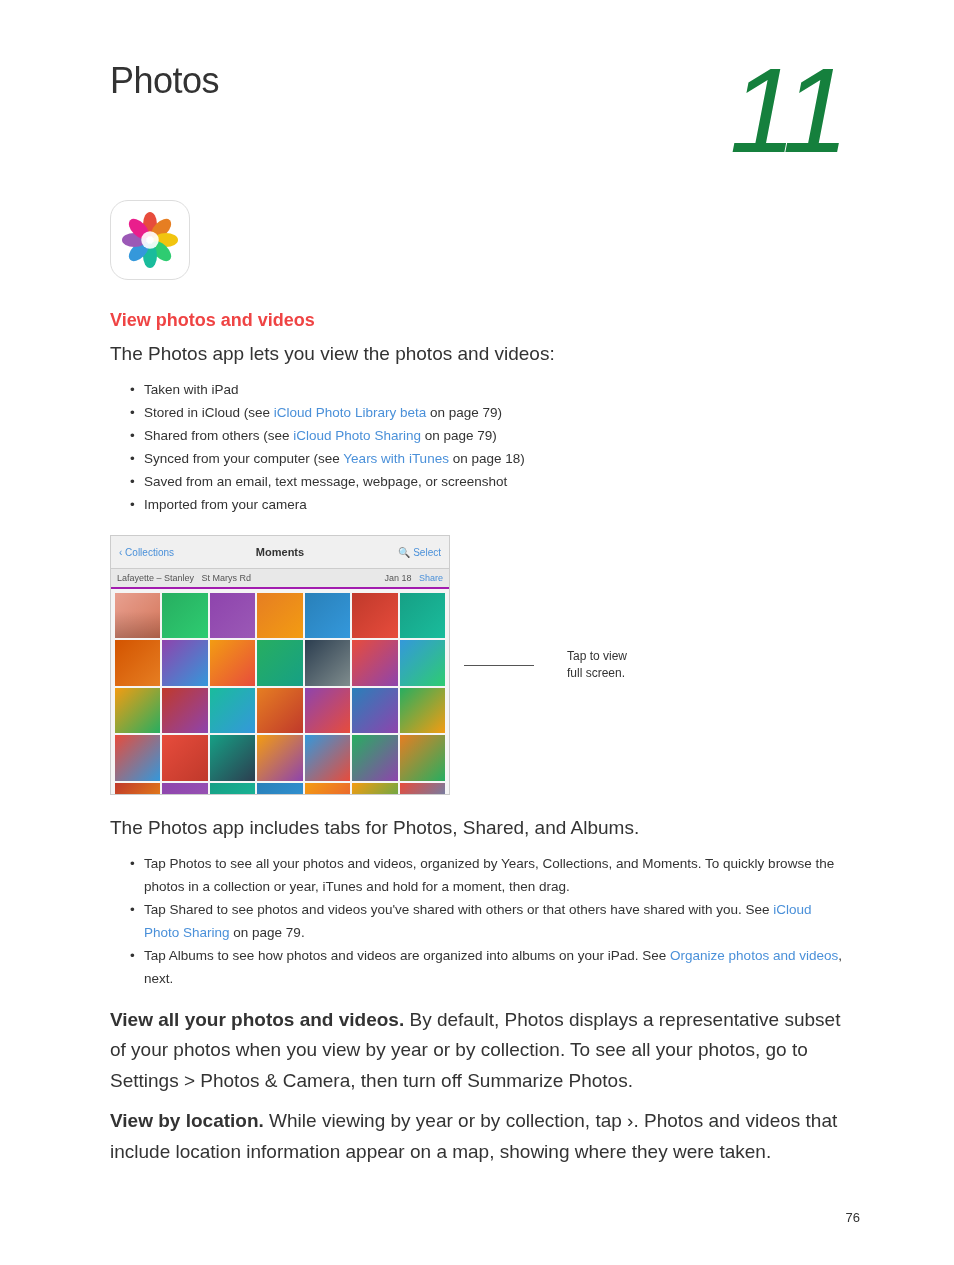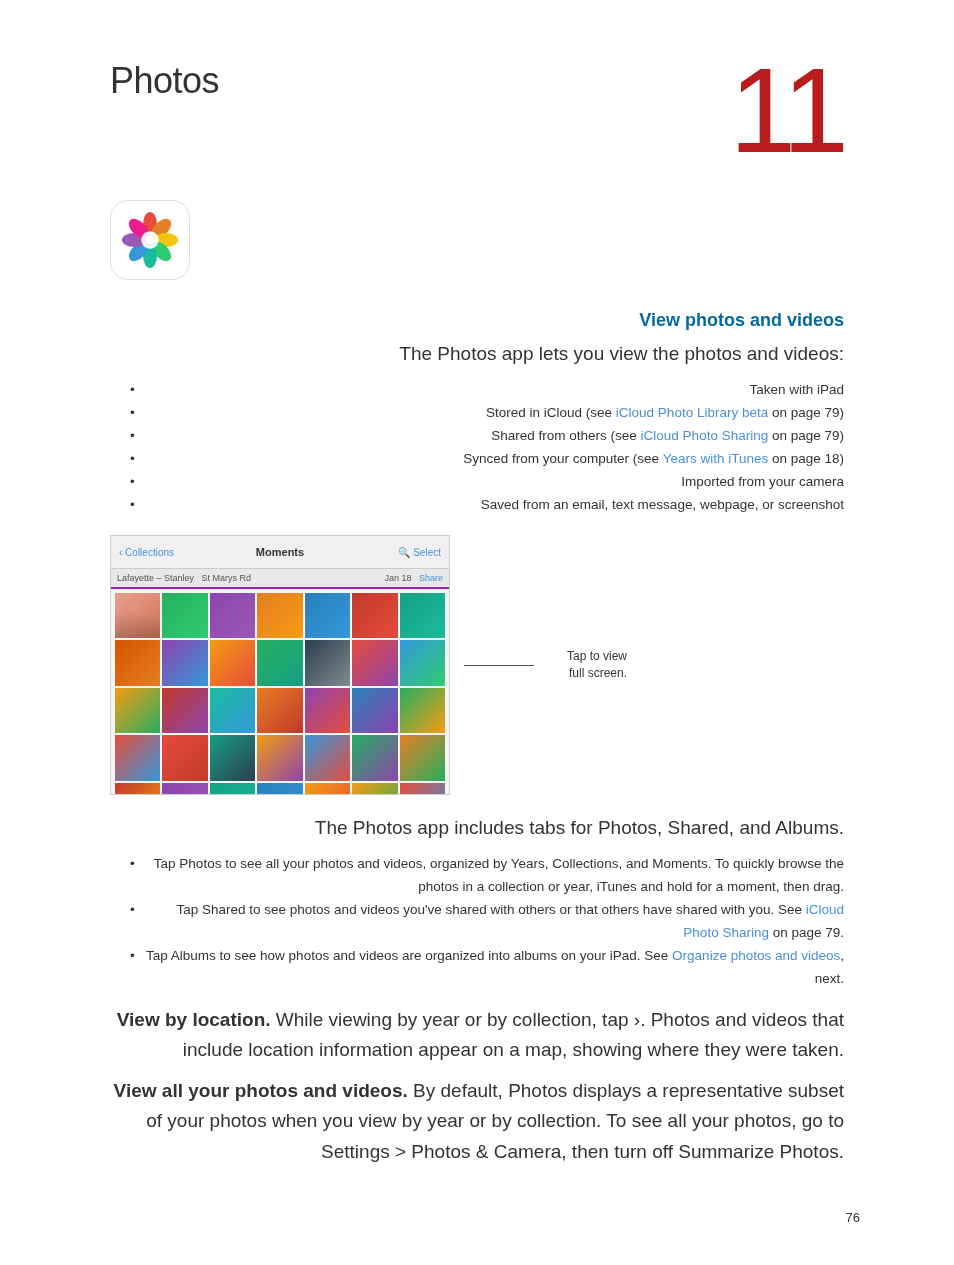--- a/index.html
+++ b/index.html
@@ -8,56 +8,56 @@
       font-family: -apple-system, "Helvetica Neue", Arial, sans-serif;
       font-size: 14px;
       color: #333;
       width: 954px;
       min-height: 1265px;
       position: relative;
     }
     .page {
       padding: 60px 110px 60px 110px;
       max-width: 954px;
-      text-align: right;
     }
     .header {
       display: flex;
       justify-content: space-between;
       align-items: flex-start;
       margin-bottom: 30px;
     }
     .chapter-title {
       font-size: 36px;
       font-weight: 300;
       color: #333;
       letter-spacing: -0.5px;
     }
     .chapter-number {
       font-size: 120px;
       font-weight: 200;
-      color: #b91c1c;
+      color: #15803d;
       line-height: 1;
       letter-spacing: -5px;
       margin-top: -10px;
+      font-style: italic;
     }
     .app-icon {
       width: 80px;
       height: 80px;
       border-radius: 18px;
       margin-bottom: 30px;
       overflow: hidden;
       display: flex;
       align-items: center;
       justify-content: center;
       background: white;
       border: 1px solid #ddd;
     }
     .section-heading {
-      color: #0369a1;
+      color: #ef4444;
       font-size: 18px;
       font-weight: 600;
       margin-bottom: 8px;
       margin-top: 10px;
     }
     .body-text {
       font-size: 19px;
       line-height: 1.6;
       color: #333;
       margin-bottom: 10px;
@@ -254,22 +254,22 @@
 
   <h2 class="section-heading">View photos and videos</h2>
 
   <p class="body-text">The Photos app lets you view the photos and videos:</p>
 
   <ul class="bullet-list">
     <li>Taken with iPad</li>
     <li>Stored in iCloud (see <a class="link" href="#">iCloud Photo Library beta</a> on page 79)</li>
     <li>Shared from others (see <a class="link" href="#">iCloud Photo Sharing</a> on page 79)</li>
     <li>Synced from your computer (see <a class="link" href="#">Years with iTunes</a> on page 18)</li>
+    <li>Saved from an email, text message, webpage, or screenshot</li>
     <li>Imported from your camera</li>
-    <li>Saved from an email, text message, webpage, or screenshot</li>
   </ul>
 
   <div class="screenshot-container">
     <div class="ipad-screenshot">
 
       <div class="screenshot-header">
         <span class="screenshot-nav">‹ Collections</span>
         <span class="screenshot-title">Moments</span>
         <span class="screenshot-actions">🔍 Select</span>
       </div>
@@ -334,24 +334,24 @@
 
   <p class="body-text">The Photos app includes tabs for Photos, Shared, and Albums.</p>
 
   <ul class="bullet-list">
     <li>Tap Photos to see all your photos and videos, organized by Years, Collections, and Moments. To quickly browse the photos in a collection or year, iTunes and hold for a moment, then drag.</li>
     <li>Tap Shared to see photos and videos you've shared with others or that others have shared with you. See <a class="link" href="#">iCloud Photo Sharing</a> on page 79.</li>
     <li>Tap Albums to see how photos and videos are organized into albums on your iPad. See <a class="link" href="#">Organize photos and videos</a>, next.</li>
   </ul>
 
   <p class="body-text">
+    <span class="bold-text">View all your photos and videos.</span>
+    <span> By default, Photos displays a representative subset of your photos when you view by year or by collection. To see all your photos, go to Settings &gt; Photos &amp; Camera, then turn off Summarize Photos.</span>
+  </p>
+
+  <p class="body-text">
     <span class="bold-text">View by location.</span>
     <span> While viewing by year or by collection, tap ›. Photos and videos that include location information appear on a map, showing where they were taken.</span>
   </p>
 
-  <p class="body-text">
-    <span class="bold-text">View all your photos and videos.</span>
-    <span> By default, Photos displays a representative subset of your photos when you view by year or by collection. To see all your photos, go to Settings &gt; Photos &amp; Camera, then turn off Summarize Photos.</span>
-  </p>
-
 </div>
 
 <div class="page-number">76</div>
 
 </body></html>

